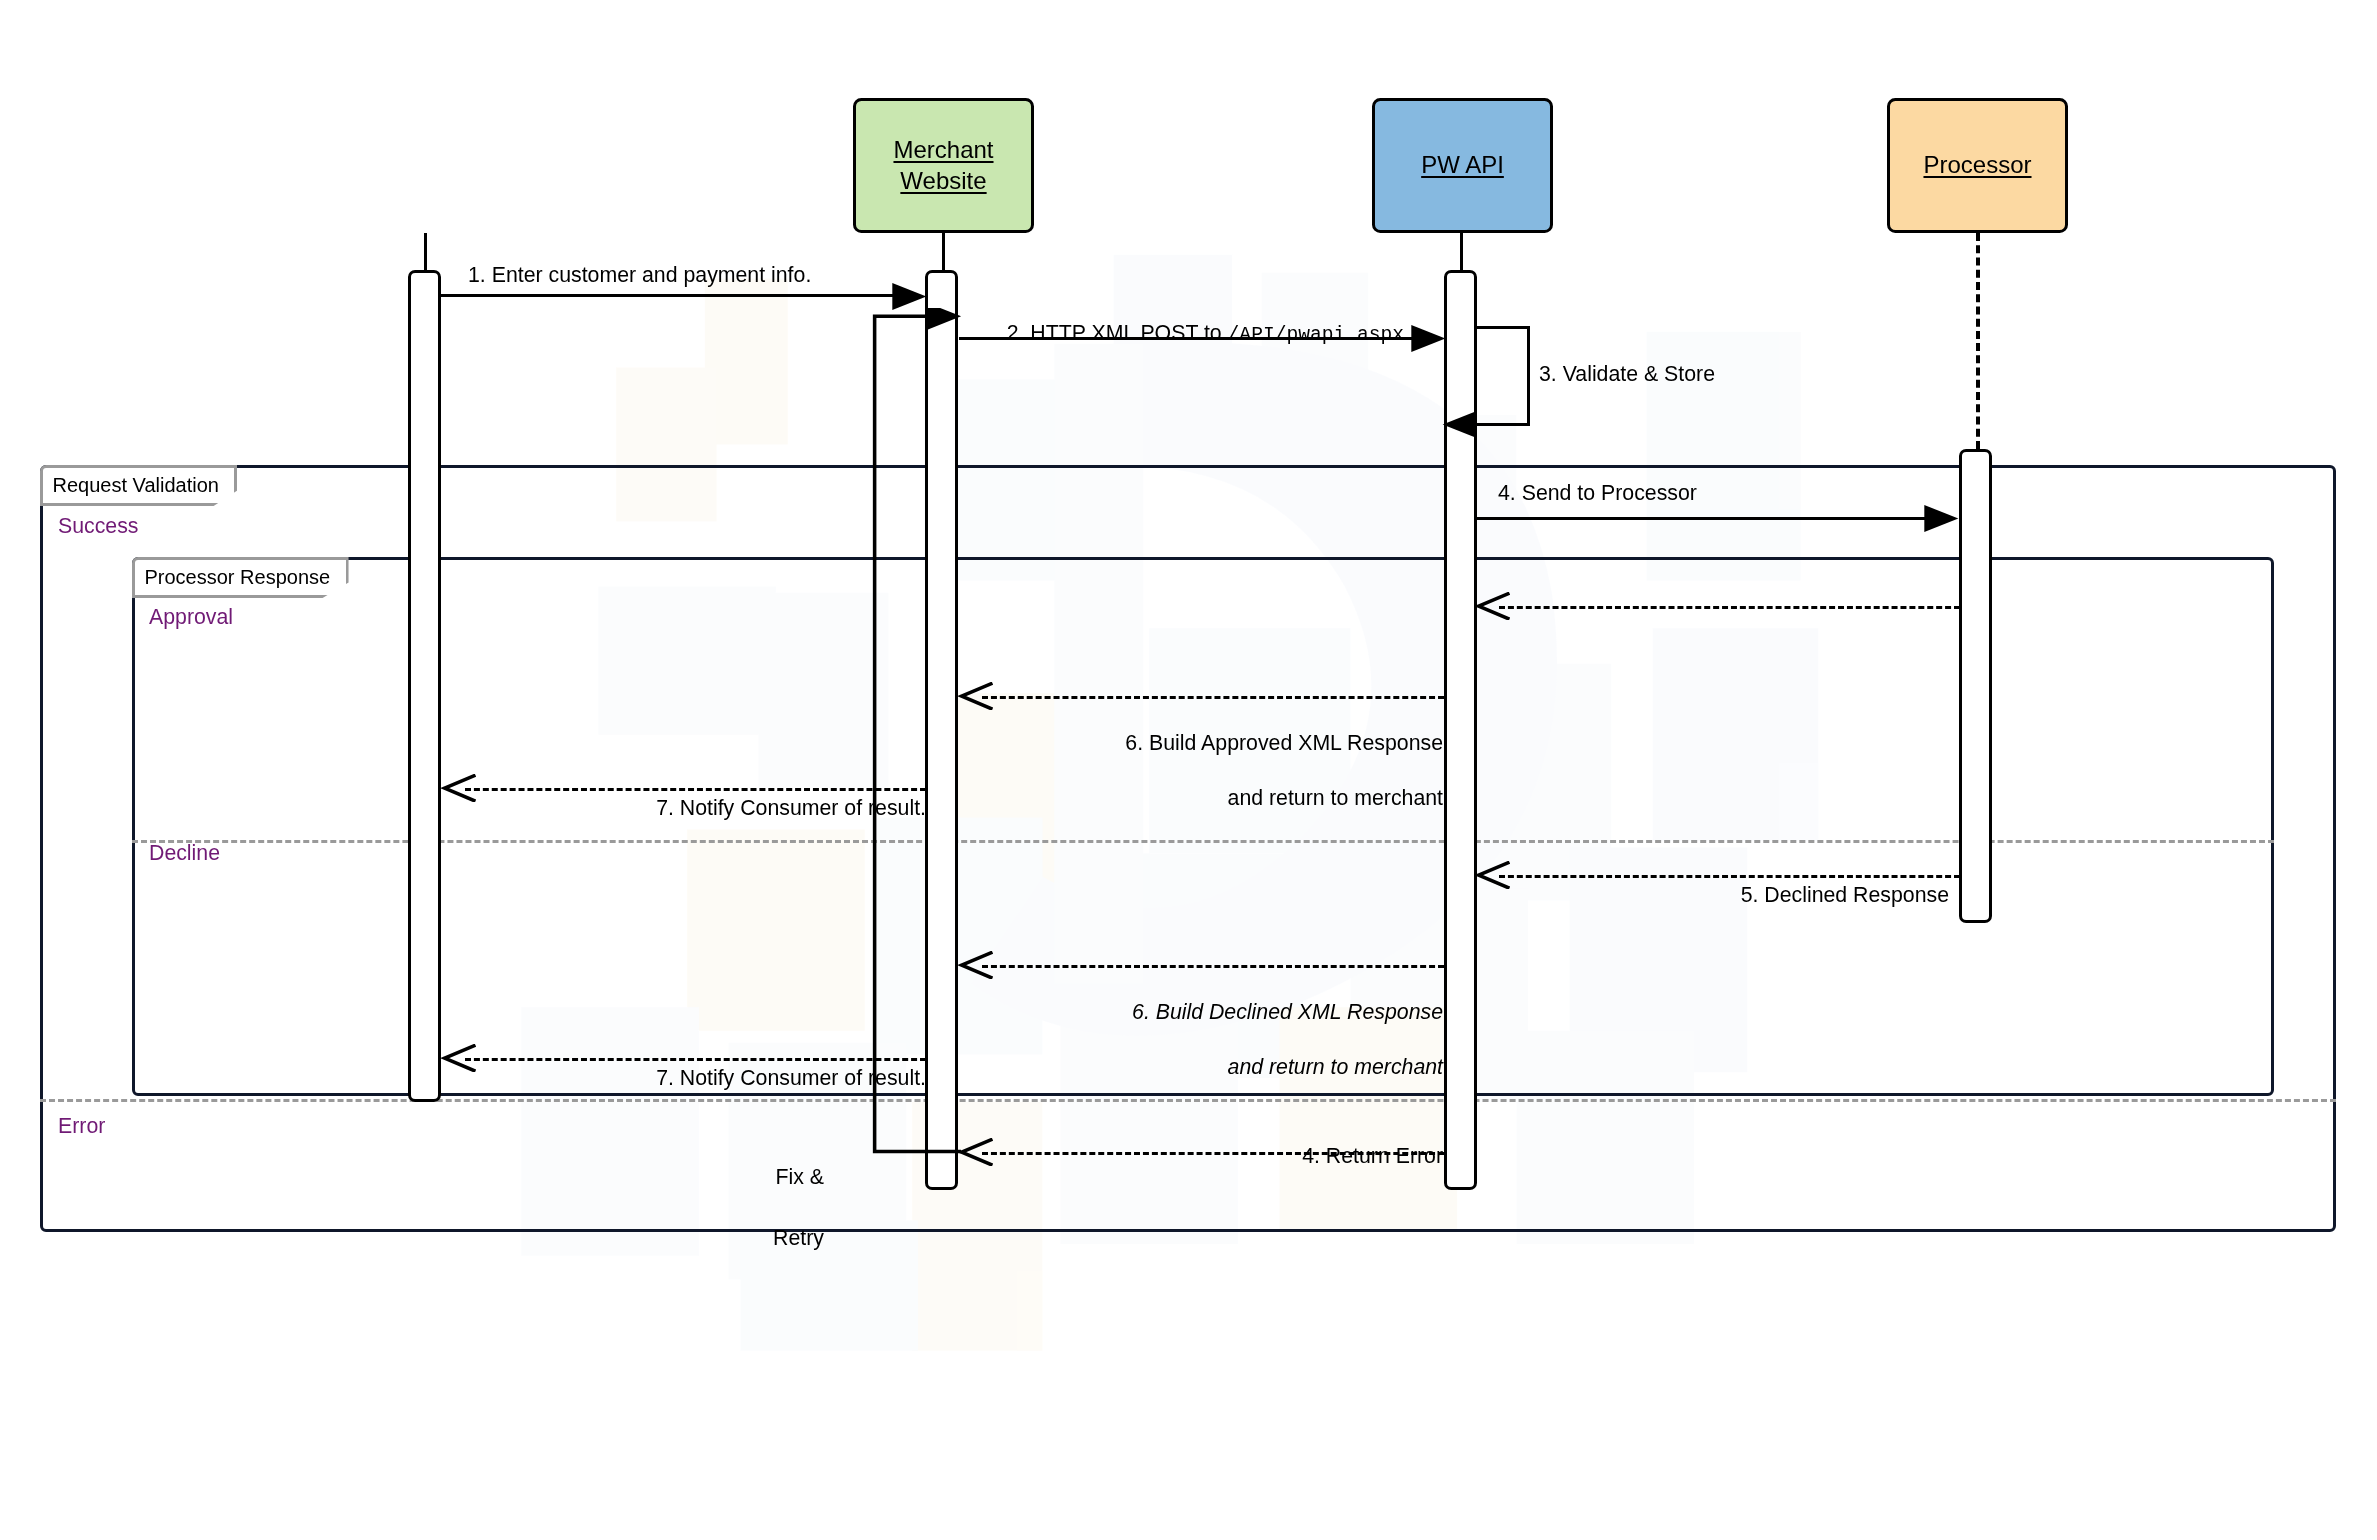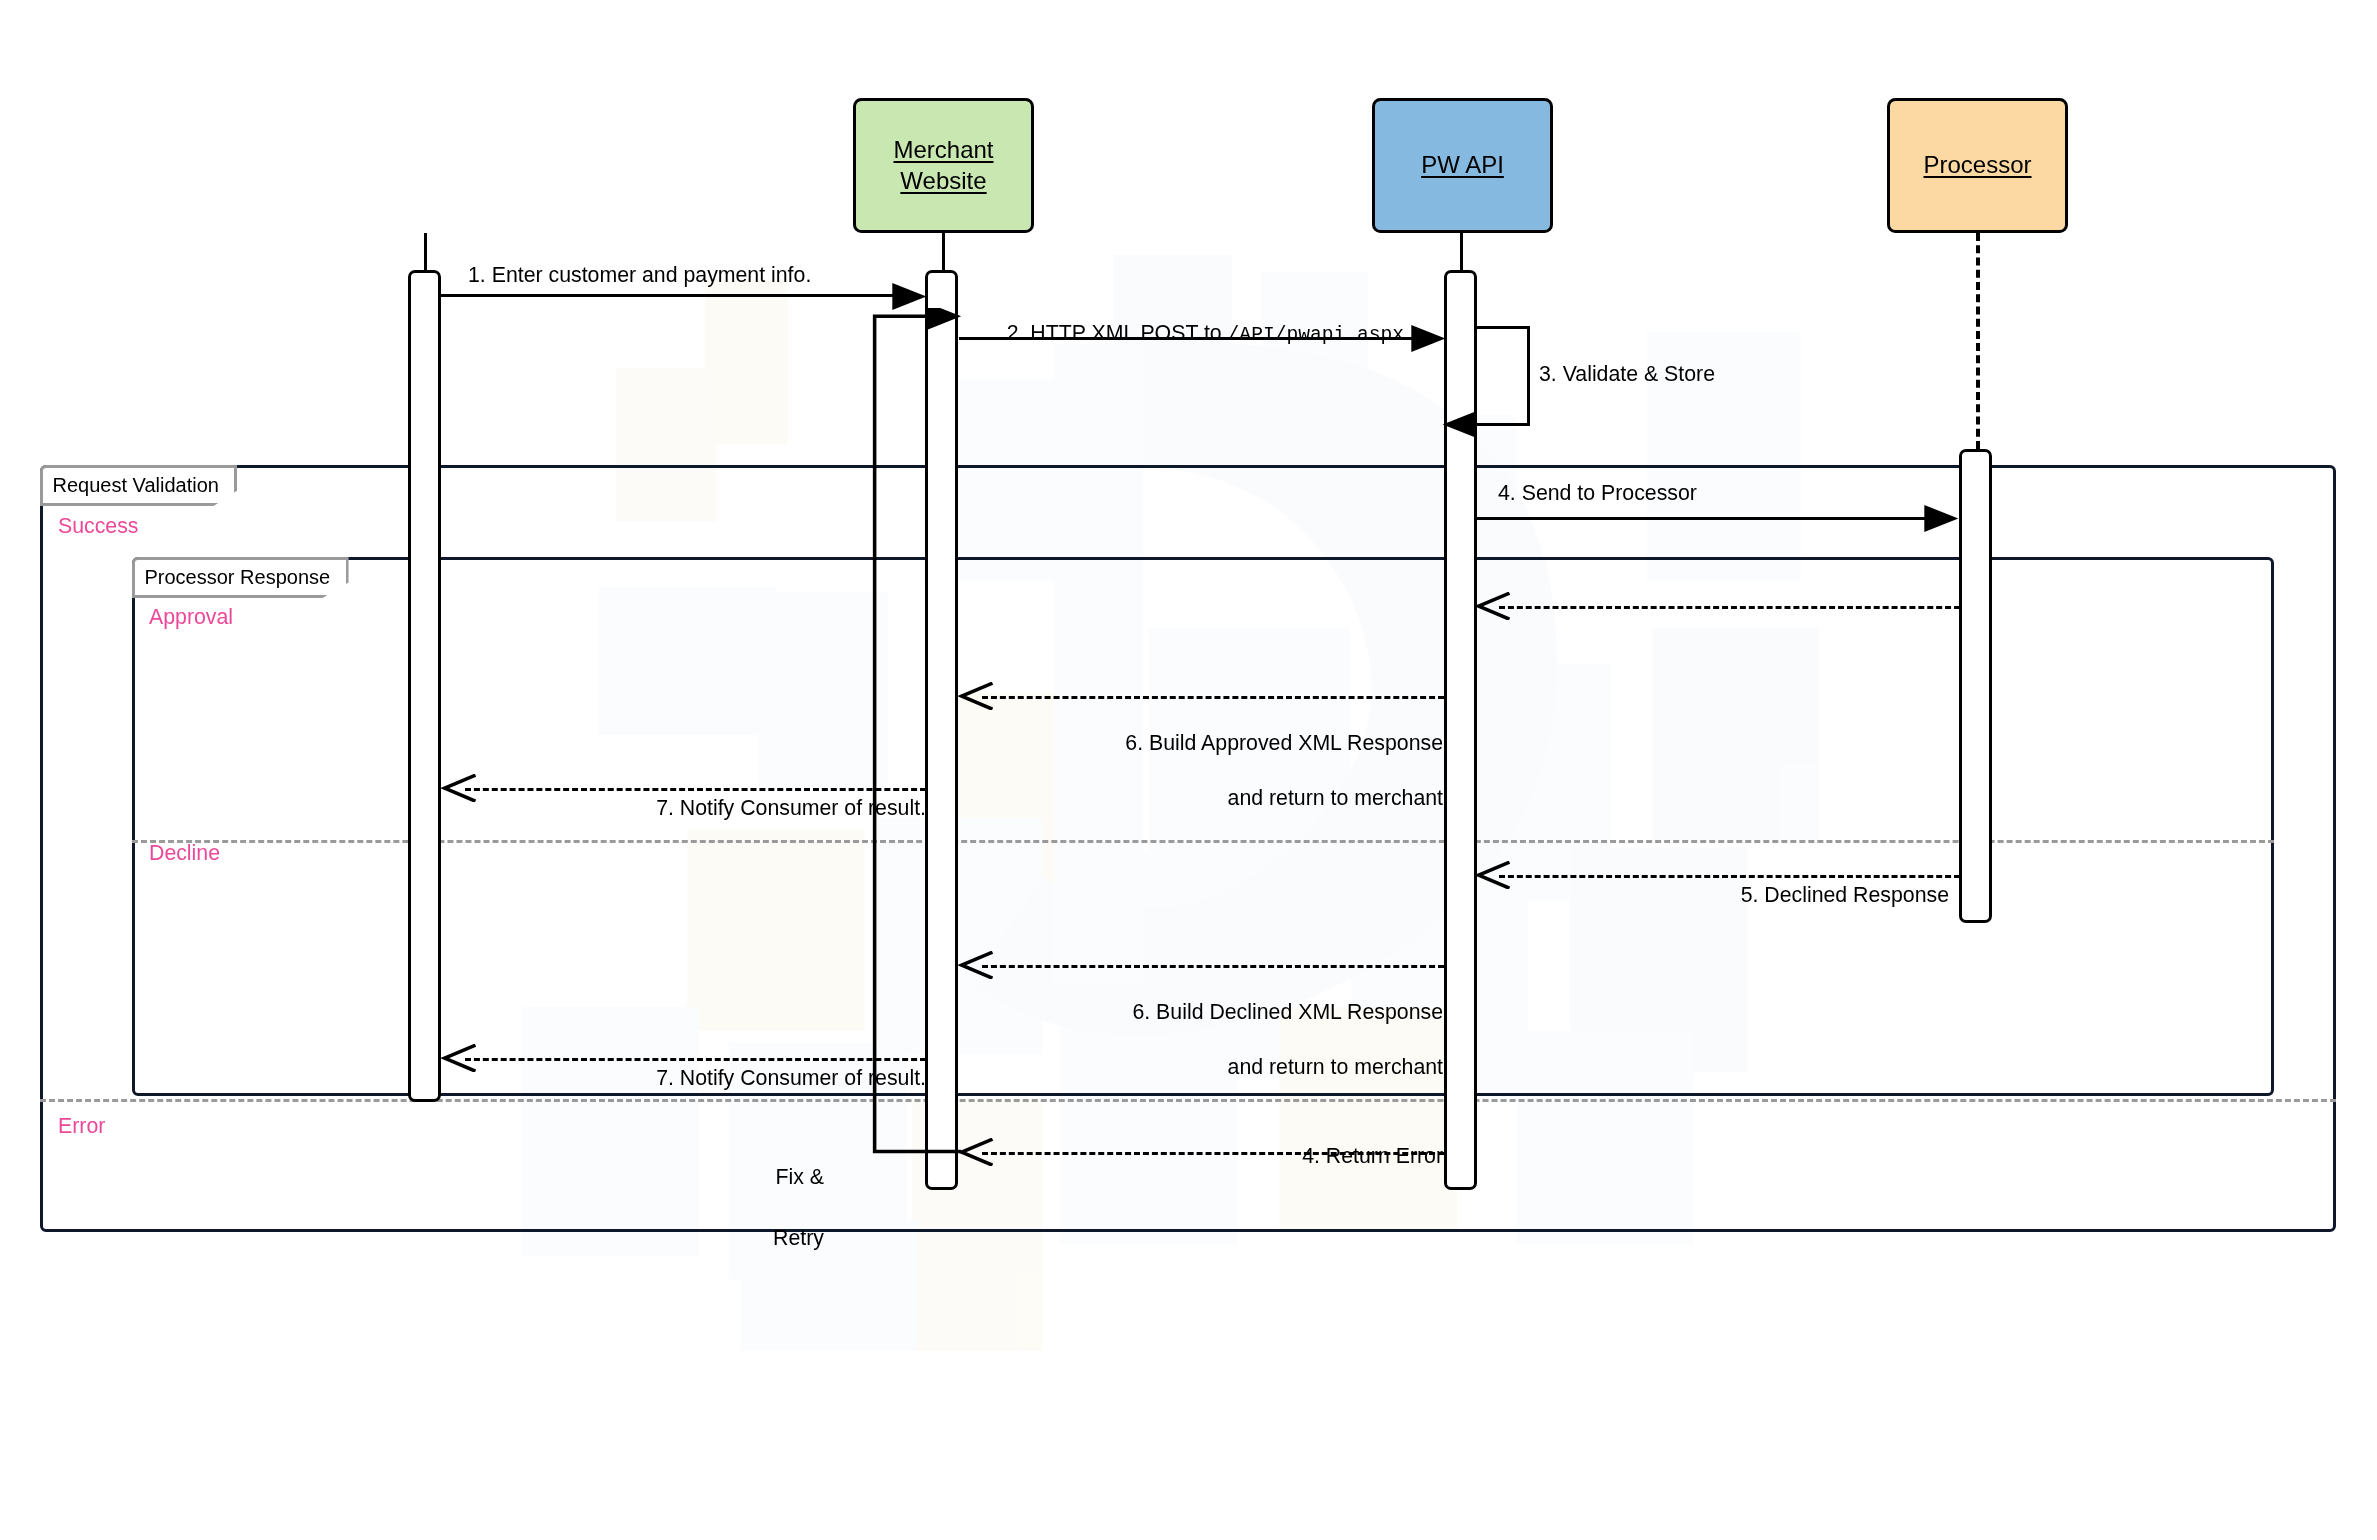--- a/index.html
+++ b/index.html
@@ -70,21 +70,21 @@
     padding:0 15.4px 0 9.5px;
     display:flex;align-items:center;
     font-size:20px;color:#000;
     clip-path:polygon(0 0,100% 0,100% 62%,88% 100%,0 100%);
     z-index:5;
     white-space:nowrap;
   }
   .frag-op{
     position:absolute;
     font-size:21.3px;
-    color:#ec4899;
+    color:#701a75;
     white-space:nowrap;
     z-index:5;
   }
   .frag-sep{
     position:absolute;
     height:0;
     border-top:3px dashed #9a9a9a;
     z-index:5;
   }
 
@@ -245,21 +245,21 @@
   <div class="msg-line dash" style="left:1499px;top:875px;width:461px;"></div>
   <svg class="arrowhead" style="left:1475px;top:861px;" width="37" height="28.4" viewBox="0 0 62 48">
     <path d="M58 2 L6 24 L58 46" fill="none" stroke="#000" stroke-width="6"></path>
   </svg>
   <div class="msg-label right" style="left:1357px;top:882px;width:592px;">5. Declined Response</div>
 
   <div class="msg-line dash" style="left:982px;top:965px;width:462px;"></div>
   <svg class="arrowhead" style="left:958px;top:951px;" width="37" height="28.4" viewBox="0 0 62 48">
     <path d="M58 2 L6 24 L58 46" fill="none" stroke="#000" stroke-width="6"></path>
   </svg>
-  <div class="msg-label right" style="left:851px;top:972px;width:592px;">
+  <div class="msg-label right" style="left:851px;top:972px;width:592px;font-style:italic;">
     <span>6. Build Declined XML Response</span><br>
     <span>and return to merchant</span>
   </div>
 
   <div class="msg-line dash" style="left:465px;top:1058px;width:461px;"></div>
   <svg class="arrowhead" style="left:441px;top:1044px;" width="37" height="28.4" viewBox="0 0 62 48">
     <path d="M58 2 L6 24 L58 46" fill="none" stroke="#000" stroke-width="6"></path>
   </svg>
   <div class="msg-label right" style="left:334px;top:1065px;width:592px;">7. Notify Consumer of result.</div>
 

